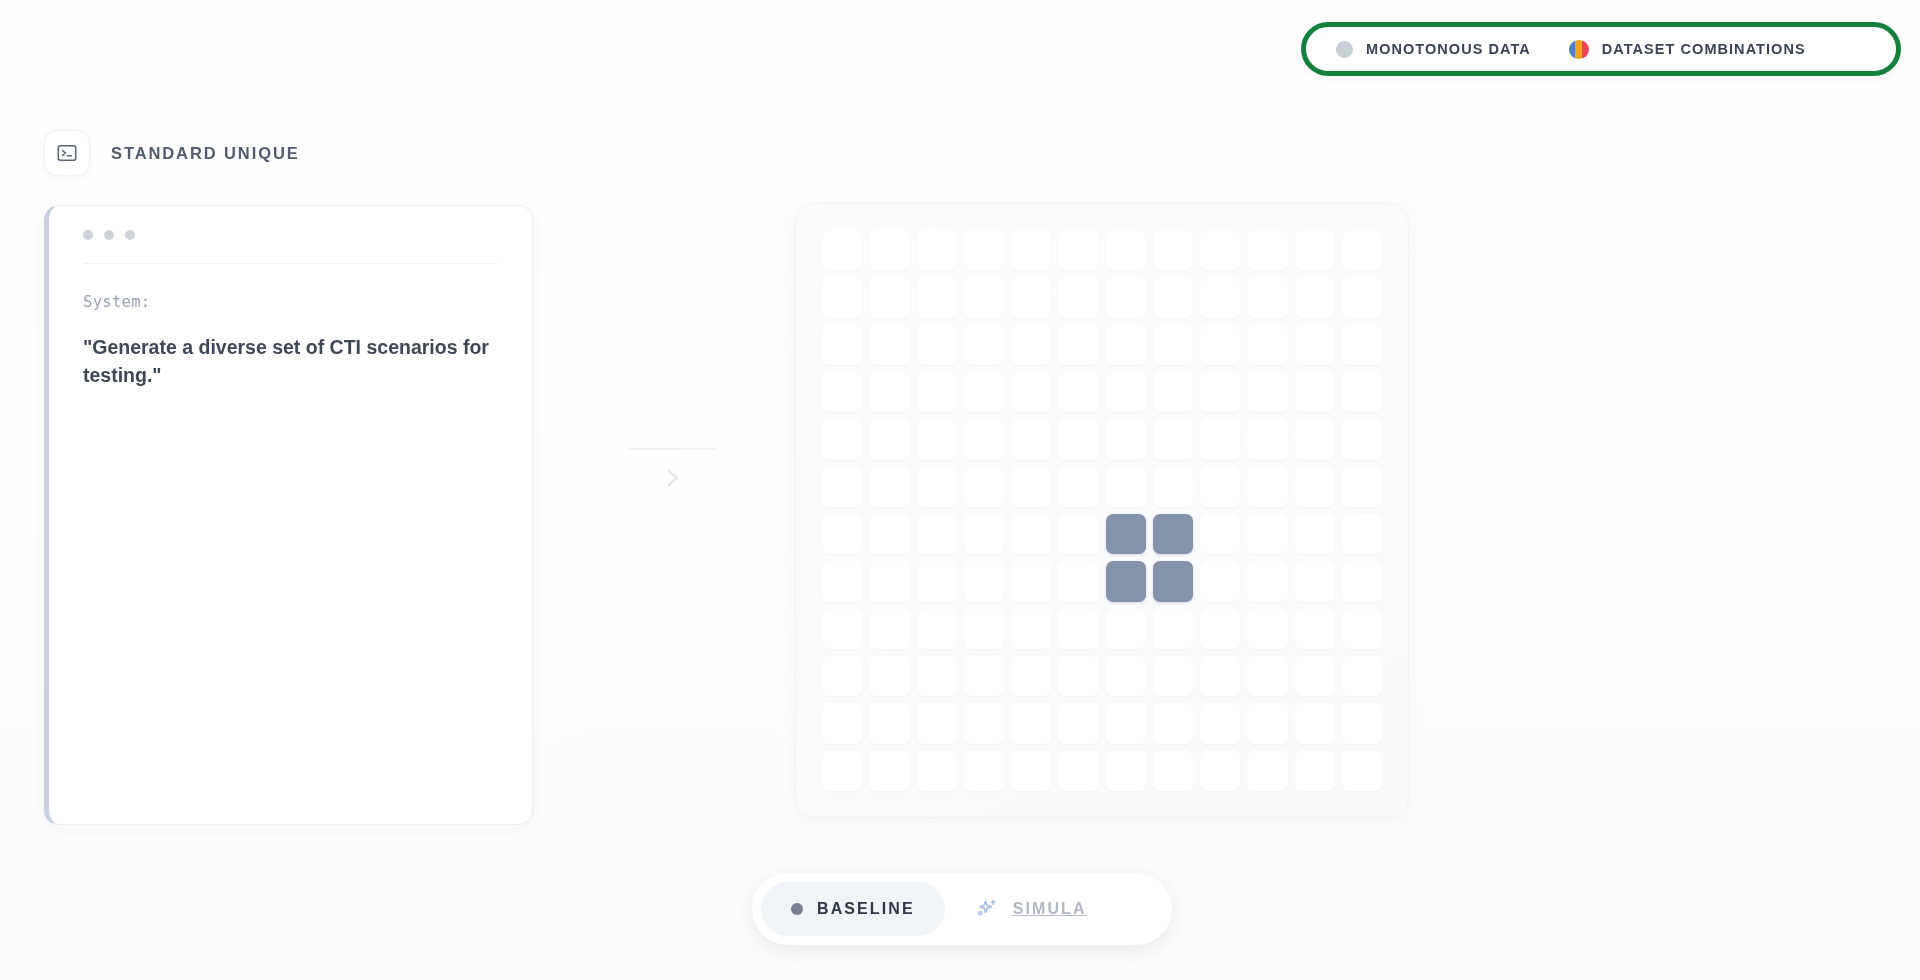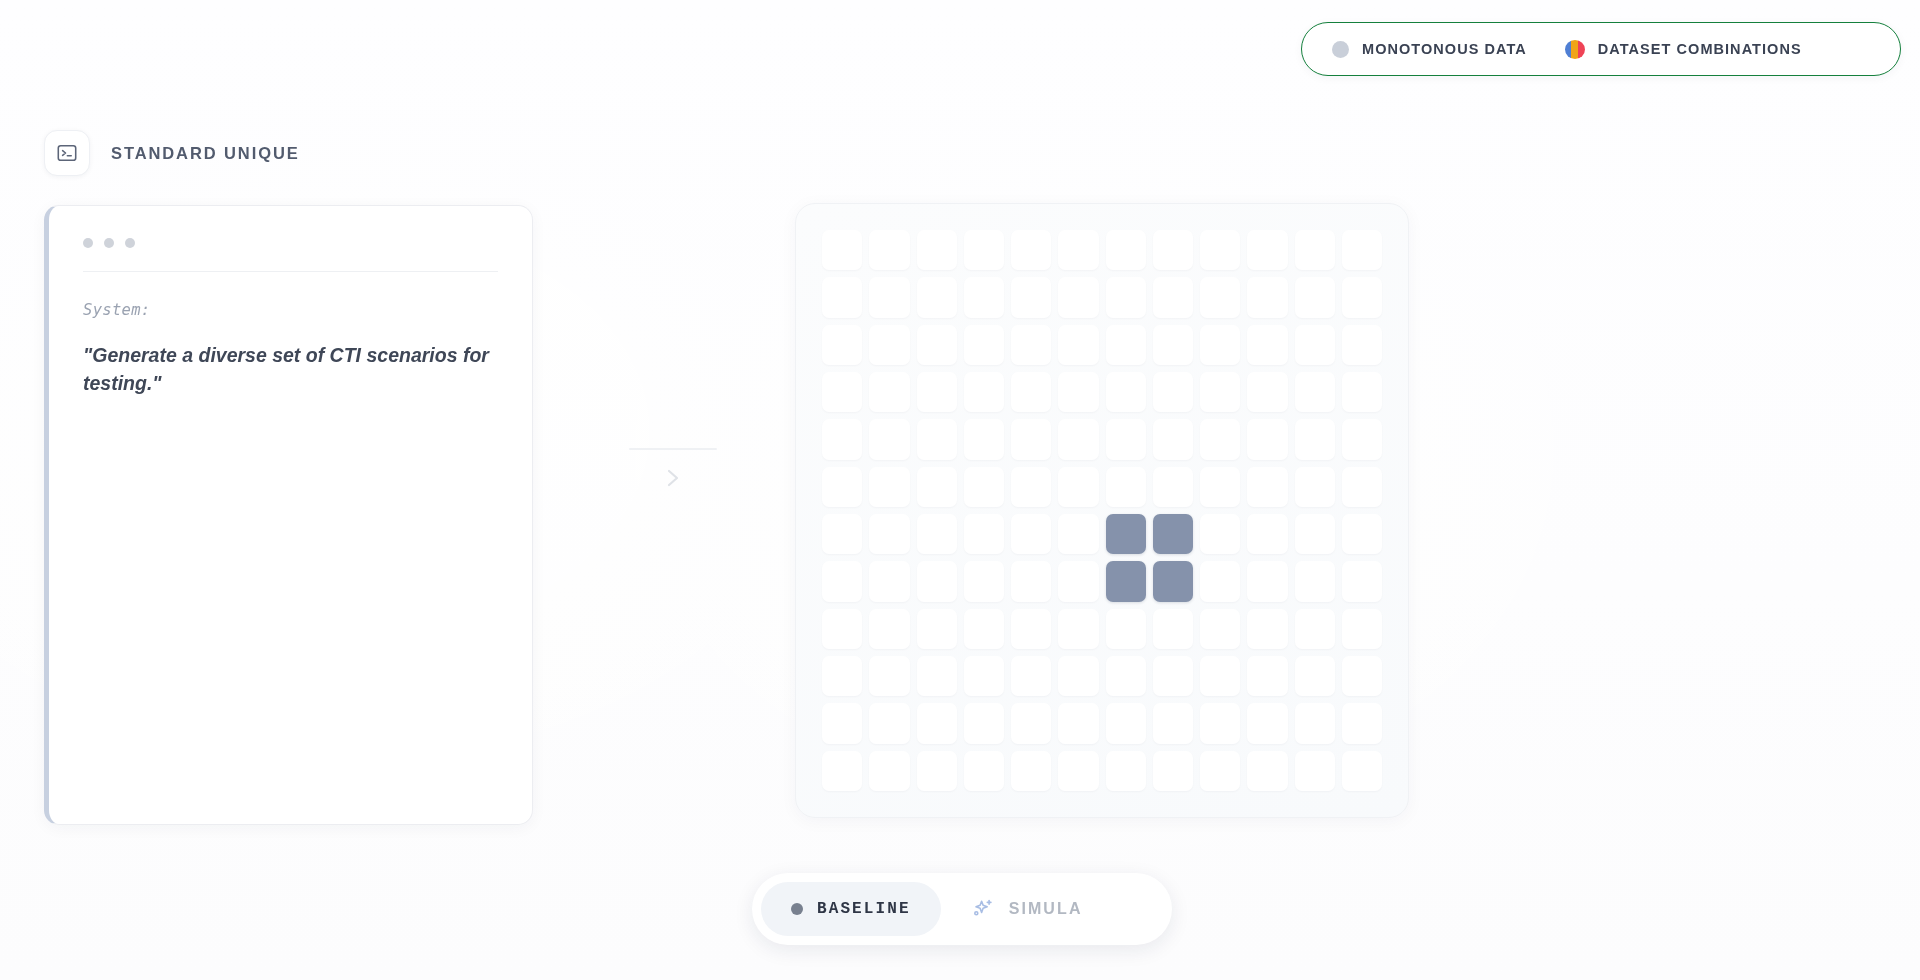--- a/index.html
+++ b/index.html
@@ -44,21 +44,21 @@
   #stage { position: absolute; inset: 0; z-index: 2; }
 
   
   #legend {
     position: absolute;
     top: 22px;
     left: 1301px;
     width: 600px;
     height: 54px;
     background: #ffffff;
-    border: 1px solid #15803d;
+    border: 5px solid #15803d;
     border-radius: 27px;
     box-shadow: 0 2px 10px rgba(24,35,66,0.045);
     display: flex;
     align-items: center;
     gap: 38px;
     padding: 0 30px;
   }
   .legend-item {
     display: flex;
     align-items: center;
@@ -119,22 +119,21 @@
     position: absolute;
     top: 205px;
     left: 44px;
     width: 489px;
     height: 620px;
     background: #ffffff;
     border: 1px solid #ecedf1;
     border-left: 5px solid #c7d0e0;
     border-radius: 15px;
     box-shadow: 0 3px 16px rgba(24,35,66,0.045);
-    padding: 32px 34px;
-    font-style: italic;
+    padding: 24px 34px;
   }
   #window-dots { display: flex; gap: 11px; }
   #window-dots span {
     width: 10px; height: 10px;
     border-radius: 50%;
     background: #cfd3da;
     display: block;
   }
   #prompt-divider {
     margin: 23px 0 0 0;
@@ -224,28 +223,28 @@
   }
   .mode-opt {
     display: flex;
     align-items: center;
     gap: 14px;
     height: 54px;
     padding: 0 30px;
     border-radius: 27px;
     white-space: nowrap;
   }
-  .mode-opt.active { background: #f1f4f8; font-family: Liberation Mono, monospace; }
+  .mode-opt.active { background: #f1f4f8; }
   .mode-label {
     font-size: 16px;
     font-weight: 700;
     letter-spacing: 2.1px;
   }
   .mode-opt.active .mode-label   { color: #2f3646; }
-  .mode-opt.inactive .mode-label { color: #b2b8c2; }
+  .mode-opt.inactive .mode-label { color: #b2b8c2; text-decoration: underline; }
   .mode-dot {
     width: 12px; height: 12px;
     border-radius: 50%;
     background: #78808f;
     flex: none;
   }
 </style>
 </head>
 <body>
 

